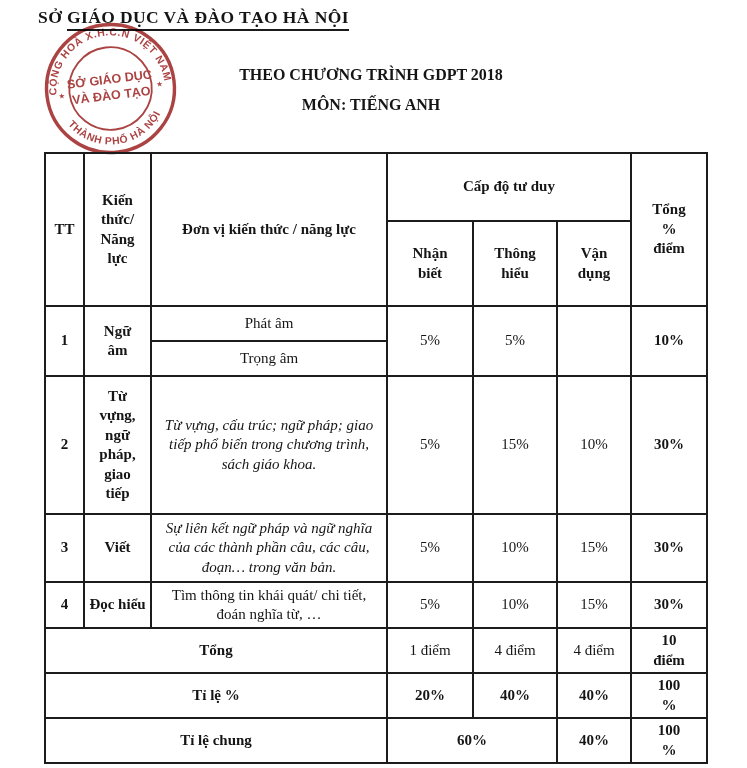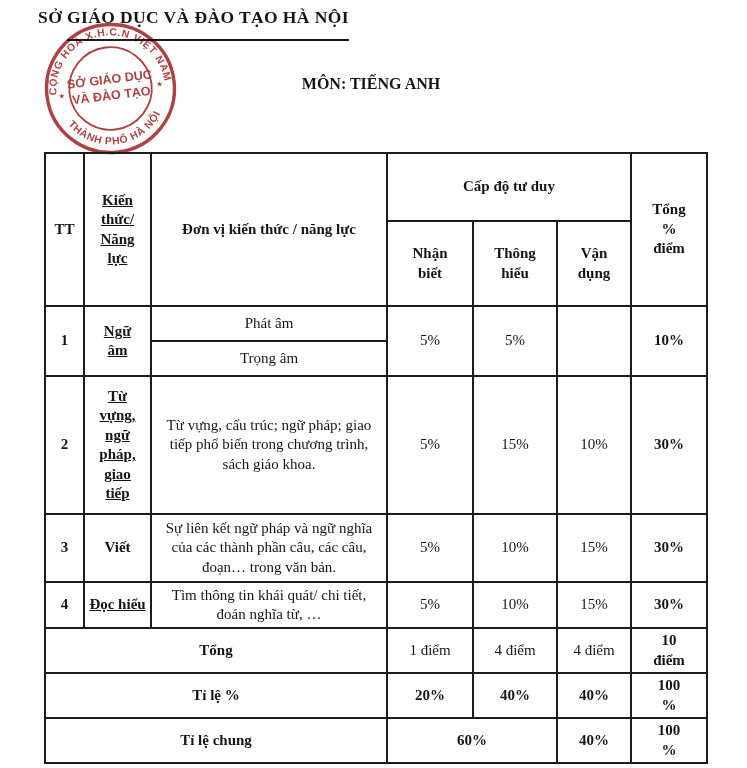--- a/index.html
+++ b/index.html
@@ -8,21 +8,21 @@
     background:#ffffff;color:#151515;
     font-family:"Liberation Serif","DejaVu Serif",serif;
   }
   .page{position:absolute;inset:0;background:#fff;}
 
   
   .dept{
     position:absolute;left:38px;top:7px;
     font-size:17.5px;font-weight:bold;letter-spacing:.4px;white-space:nowrap;
   }
-  .dept .u{border-bottom:2px solid #1a1a1a;padding-bottom:12px;}
+  .dept .u{border-bottom:2px solid #1a1a1a;padding-bottom:2px;}
 
   
   .titles{
     position:absolute;left:8px;top:64px;width:726px;
     text-align:center;font-weight:bold;font-size:16px;line-height:21px;
   }
   .titles .mon{margin-top:9px;}
 
   
   .stamp{
@@ -41,32 +41,33 @@
     border:2px solid #1c1c1c;
     text-align:center;vertical-align:middle;
     padding:2px 4px;line-height:1.3;
     overflow:hidden;
   }
   .b{font-weight:bold;}
   .pre{white-space:pre-line;}
   .unit{text-align:left;padding:3px 8px 3px 9px;}
   .just{text-align:justify;}
   .vtop{vertical-align:top;padding-top:6px;}
-  .lh22{line-height:22px;}
-  .knw{line-height:20px;text-decoration:underline;}
+  .lh22{line-height:22px;font-style:italic;}
+  .knw{line-height:20px;}
   .sumcell{line-height:20px;}
 </style>
 </head>
 <body>
 
 <div class="page">
 
   <div class="dept"><span>SỞ </span><span class="u">GIÁO DỤC VÀ ĐÀO TẠO HÀ NỘI</span></div>
 
   <div class="titles">
+    <div>THEO CHƯƠNG TRÌNH GDPT 2018</div>
     <div class="mon">MÔN: TIẾNG ANH</div>
   </div>
 
   <svg class="stamp" viewBox="0 0 140 140">
     <g transform="rotate(-7 70 70)" fill="#a53434">
       <circle cx="70" cy="70" r="63.5" fill="none" stroke="#a53434" stroke-width="3.4"></circle>
       <circle cx="70" cy="70" r="41" fill="none" stroke="#a53434" stroke-width="1.8"></circle>
       <defs>
         <path id="arcTop" d="M 19,89 A 54,54 0 1 1 121,89" fill="none"></path>
         <path id="arcBot" d="M 22,98 A 55.6,55.6 0 0 0 118,98" fill="none"></path>

